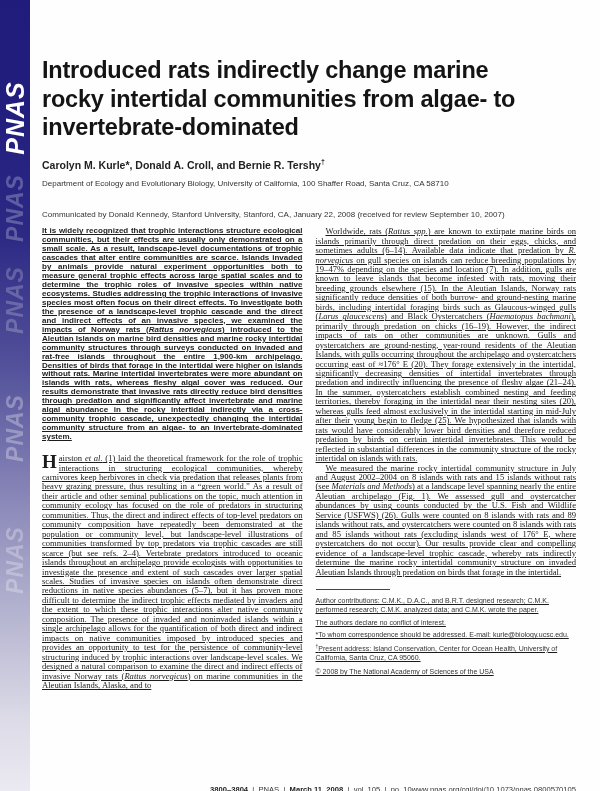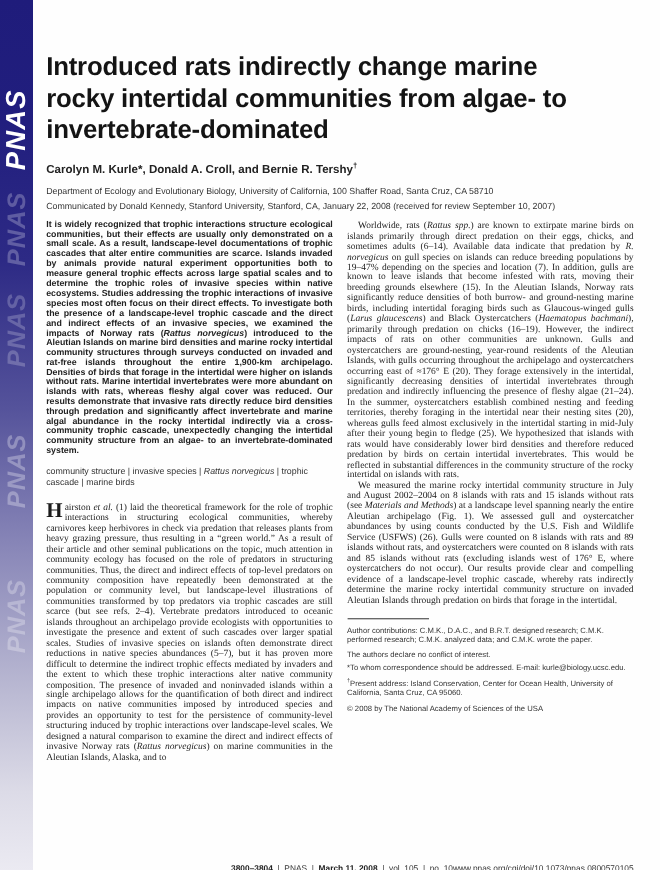--- a/index.html
+++ b/index.html
@@ -19,31 +19,31 @@
     transform:translate(-50%,-50%) rotate(-90deg);
     font-family:"Liberation Sans",sans-serif;
     font-weight:bold;font-style:italic;letter-spacing:1px;white-space:nowrap;
   }
   .pnas-main{top:118px;font-size:25px;color:#ffffff;}
   .pnas-ghost1{top:208px;font-size:23px;color:rgba(255,255,255,0.25);}
   .pnas-ghost2{top:300px;font-size:23px;color:rgba(255,255,255,0.22);}
   .pnas-ghost3{top:428px;font-size:23px;color:rgba(255,255,255,0.30);}
   .pnas-ghost4{top:560px;font-size:23px;color:rgba(255,255,255,0.28);}
   
-  .content{position:absolute;left:42px;top:2px;width:534px;}
+  .content{position:absolute;left:42px;top:12px;width:534px;}
   .title{
     margin-top:44px;font-size:23.5px;font-weight:bold;line-height:1.22;
     color:#141414;letter-spacing:-0.2px;width:500px;
   }
   .authors{margin-top:10px;font-size:10.5px;font-weight:bold;color:#222;}
   .authors sup{font-size:7px;}
   .affiliation{margin-top:9px;font-size:8px;color:#333;}
-  .communicated{margin-top:5px;font-size:8px;color:#333;}
+  .communicated{margin-top:22px;font-size:8px;color:#333;}
   .columns{margin-top:8px;display:flex;gap:13px;}
-  .col{width:261px;text-align:justify;}
+  .col{width:261px;text-align:justify;text-decoration:underline;}
   .abstract{
     font-size:8px;font-weight:bold;line-height:1.12;color:#232323;margin:0;
   }
   .keywords{
     margin-top:9px;font-size:8px;line-height:1.3;color:#333;text-align:left;
   }
   .bodytext{
     font-family:"Liberation Serif",serif;font-size:8.6px;line-height:1.1;
     color:#1b1b1b;margin:0;
   }
@@ -84,21 +84,20 @@
 
     <div class="affiliation">Department of Ecology and Evolutionary Biology, University of California, 100 Shaffer Road, Santa Cruz, CA 58710</div>
 
     <div class="communicated">Communicated by Donald Kennedy, Stanford University, Stanford, CA, January 22, 2008 (received for review September 10, 2007)</div>
 
     <div class="columns">
 
       <div class="col">
         <p class="abstract">It is widely recognized that trophic interactions structure ecological communities, but their effects are usually only demonstrated on a small scale. As a result, landscape-level documentations of trophic cascades that alter entire communities are scarce. Islands invaded by animals provide natural experiment opportunities both to measure general trophic effects across large spatial scales and to determine the trophic roles of invasive species within native ecosystems. Studies addressing the trophic interactions of invasive species most often focus on their direct effects. To investigate both the presence of a landscape-level trophic cascade and the direct and indirect effects of an invasive species, we examined the impacts of Norway rats (<i>Rattus norvegicus</i>) introduced to the Aleutian Islands on marine bird densities and marine rocky intertidal community structures through surveys conducted on invaded and rat-free islands throughout the entire 1,900-km archipelago. Densities of birds that forage in the intertidal were higher on islands without rats. Marine intertidal invertebrates were more abundant on islands with rats, whereas fleshy algal cover was reduced. Our results demonstrate that invasive rats directly reduce bird densities through predation and significantly affect invertebrate and marine algal abundance in the rocky intertidal indirectly via a cross-community trophic cascade, unexpectedly changing the intertidal community structure from an algae- to an invertebrate-dominated system.</p>
 
-        <div class="keywords">community structure | invasive species | <i>Rattus norvegicus</i> | trophic cascade | marine birds</div>
 
         <p class="bodytext first-body">
           <span class="dropcap">H</span><span>airston <i>et al.</i> (1) laid the theoretical framework for the role of trophic interactions in structuring ecological communities, whereby carnivores keep herbivores in check via predation that releases plants from heavy grazing pressure, thus resulting in a “green world.” As a result of their article and other seminal publications on the topic, much attention in community ecology has focused on the role of predators in structuring communities. Thus, the direct and indirect effects of top-level predators on community composition have repeatedly been demonstrated at the population or community level, but landscape-level illustrations of communities transformed by top predators via trophic cascades are still scarce (but see refs. 2–4). Vertebrate predators introduced to oceanic islands throughout an archipelago provide ecologists with opportunities to investigate the presence and extent of such cascades over larger spatial scales. Studies of invasive species on islands often demonstrate direct reductions in native species abundances (5–7), but it has proven more difficult to determine the indirect trophic effects mediated by invaders and the extent to which these trophic interactions alter native community composition. The presence of invaded and noninvaded islands within a single archipelago allows for the quantification of both direct and indirect impacts on native communities imposed by introduced species and provides an opportunity to test for the persistence of community-level structuring induced by trophic interactions over landscape-level scales. We designed a natural comparison to examine the direct and indirect effects of invasive Norway rats (<i>Rattus norvegicus</i>) on marine communities in the Aleutian Islands, Alaska, and to</span>
         </p>
       </div>
 
       <div class="col">
         <p class="bodytext indent">Worldwide, rats (<i>Rattus spp.</i>) are known to extirpate marine birds on islands primarily through direct predation on their eggs, chicks, and sometimes adults (6–14). Available data indicate that predation by <i>R. norvegicus</i> on gull species on islands can reduce breeding populations by 19–47% depending on the species and location (7). In addition, gulls are known to leave islands that become infested with rats, moving their breeding grounds elsewhere (15). In the Aleutian Islands, Norway rats significantly reduce densities of both burrow- and ground-nesting marine birds, including intertidal foraging birds such as Glaucous-winged gulls (<i>Larus glaucescens</i>) and Black Oystercatchers (<i>Haematopus bachmani</i>), primarily through predation on chicks (16–19). However, the indirect impacts of rats on other communities are unknown. Gulls and oystercatchers are ground-nesting, year-round residents of the Aleutian Islands, with gulls occurring throughout the archipelago and oystercatchers occurring east of ≈176° E (20). They forage extensively in the intertidal, significantly decreasing densities of intertidal invertebrates through predation and indirectly influencing the presence of fleshy algae (21–24). In the summer, oystercatchers establish combined nesting and feeding territories, thereby foraging in the intertidal near their nesting sites (20), whereas gulls feed almost exclusively in the intertidal starting in mid-July after their young begin to fledge (25). We hypothesized that islands with rats would have considerably lower bird densities and therefore reduced predation by birds on certain intertidal invertebrates. This would be reflected in substantial differences in the community structure of the rocky intertidal on islands with rats.</p>
         <p class="bodytext indent">We measured the marine rocky intertidal community structure in July and August 2002–2004 on 8 islands with rats and 15 islands without rats (see <i>Materials and Methods</i>) at a landscape level spanning nearly the entire Aleutian archipelago (Fig. 1). We assessed gull and oystercatcher abundances by using counts conducted by the U.S. Fish and Wildlife Service (USFWS) (26). Gulls were counted on 8 islands with rats and 89 islands without rats, and oystercatchers were counted on 8 islands with rats and 85 islands without rats (excluding islands west of 176° E, where oystercatchers do not occur). Our results provide clear and compelling evidence of a landscape-level trophic cascade, whereby rats indirectly determine the marine rocky intertidal community structure on invaded Aleutian Islands through predation on birds that forage in the intertidal.</p>
 

